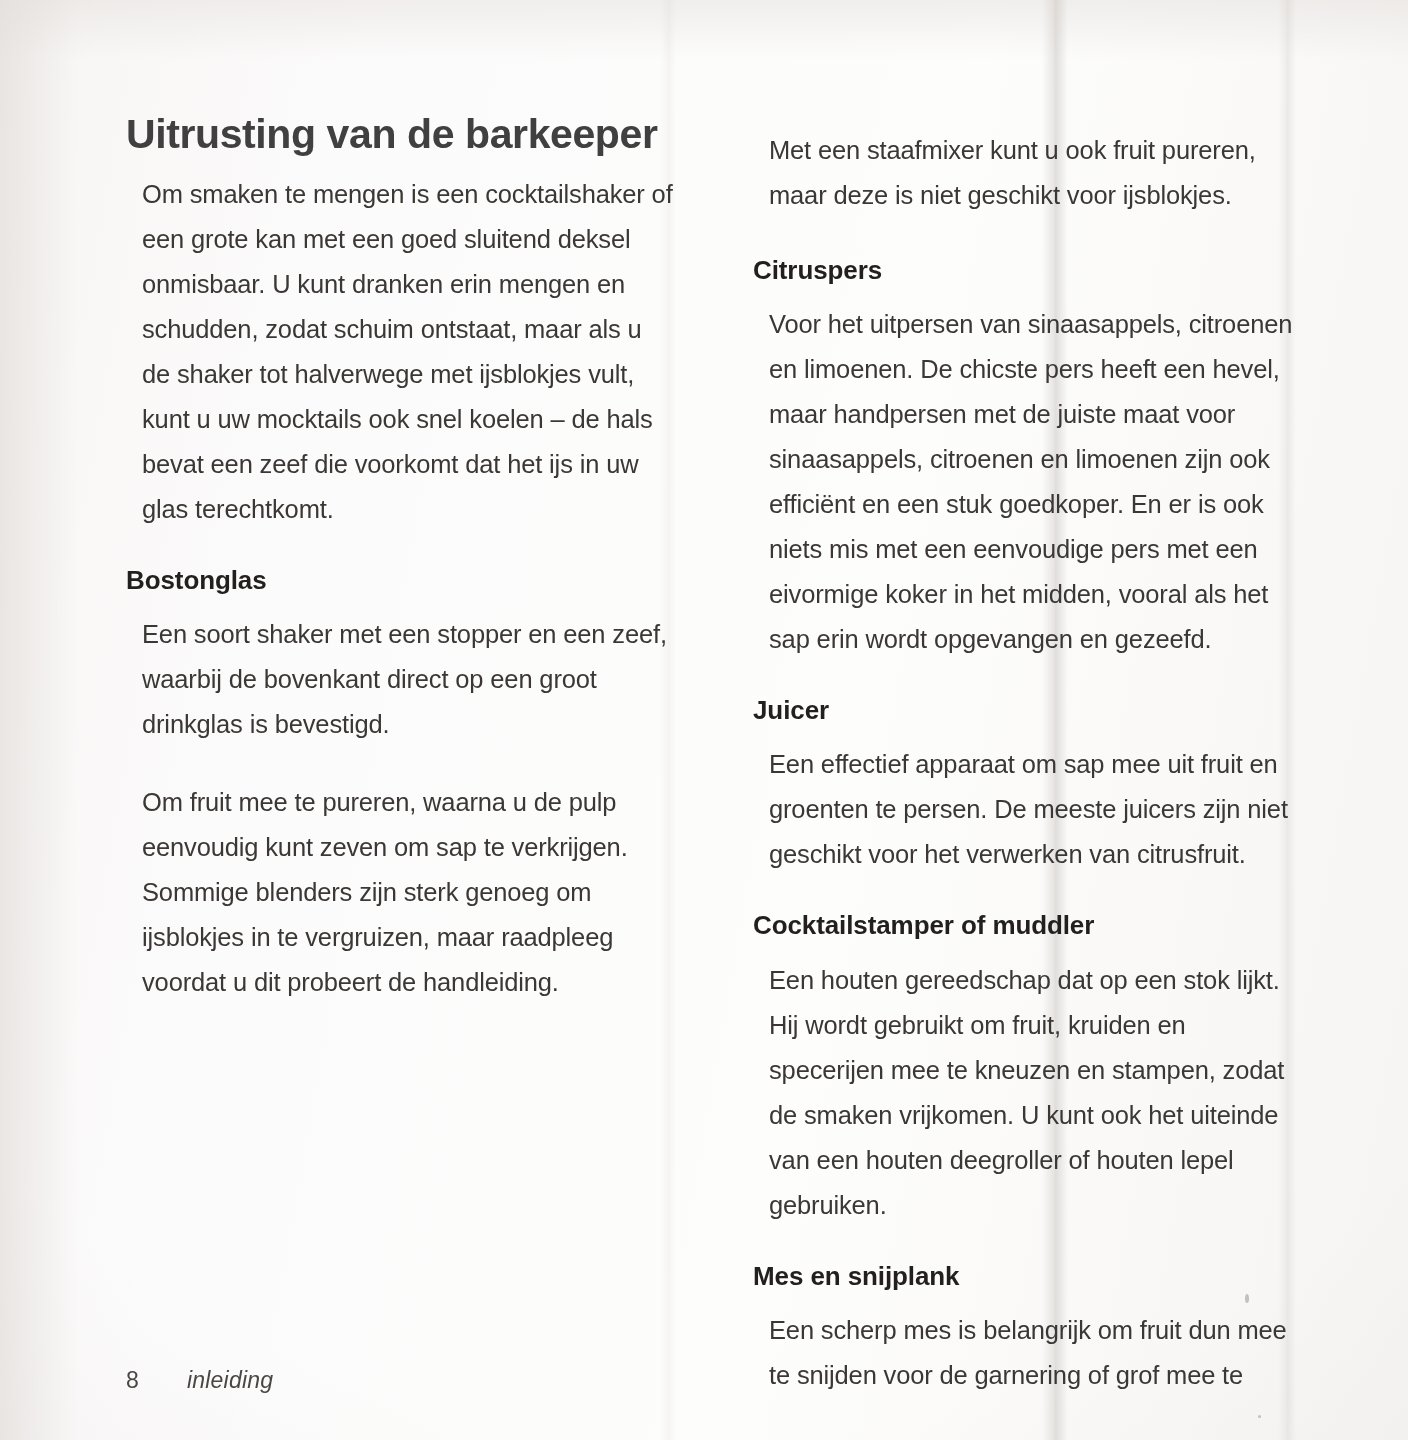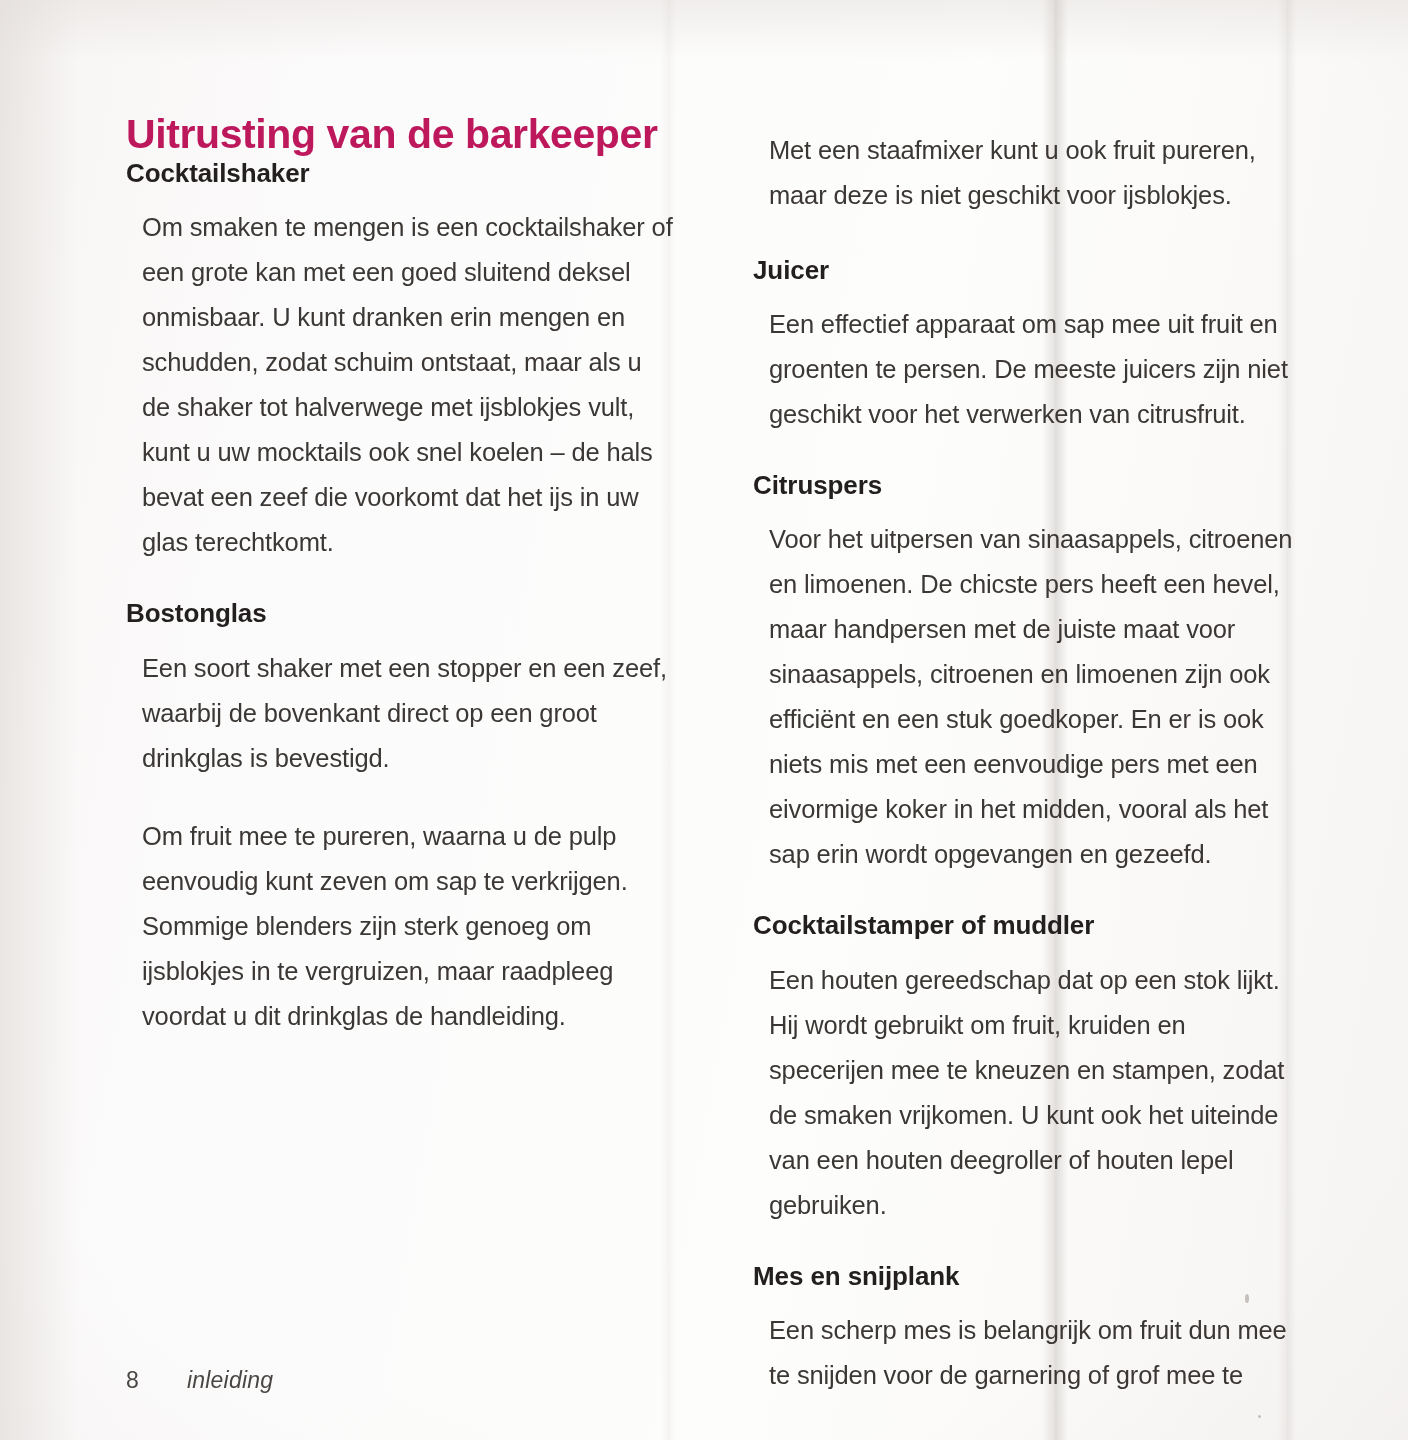--- a/index.html
+++ b/index.html
@@ -71,21 +71,21 @@
   }
   .col {
     width: 563px;
   }
   .col.right { width: 563px; }
 
   .doc-title {
     font-size: 41px;
     font-weight: 700;
     letter-spacing: -0.4px;
-    color: #be185d;
+    color: #404040;
     line-height: 1.08;
     margin: 0 0 2px 0;
     white-space: nowrap;
   }
 
   .sec-head {
     font-size: 26px;
     font-weight: 700;
     color: #231f1e;
     line-height: 1.2;
@@ -135,48 +135,47 @@
   <div class="speck" style="left:1245px; top:1294px; width:4px; height:9px;"></div>
   <div class="speck" style="left:1258px; top:1415px; width:3px; height:3px;"></div>
 
   <div class="columns">
 
     <div class="col left">
 
       <h1 class="doc-title">Uitrusting van de barkeeper</h1>
 
       <div class="section">
-        <h2 class="sec-head">Cocktailshaker</h2>
         <p class="body-text">Om smaken te mengen is een cocktailshaker of een grote kan met een goed sluitend deksel onmisbaar. U kunt dranken erin mengen en schudden, zodat schuim ontstaat, maar als u de shaker tot halverwege met ijsblokjes vult, kunt u uw mocktails ook snel koelen – de hals bevat een zeef die voorkomt dat het ijs in uw glas terechtkomt.</p>
       </div>
 
       <div class="section">
         <h2 class="sec-head">Bostonglas</h2>
         <p class="body-text">Een soort shaker met een stopper en een zeef, waarbij de bovenkant direct op een groot drinkglas is bevestigd.</p>
       </div>
 
 
       <div class="section">
-        <p class="body-text">Om fruit mee te pureren, waarna u de pulp eenvoudig kunt zeven om sap te verkrijgen. Sommige blenders zijn sterk genoeg om ijsblokjes in te vergruizen, maar raadpleeg voordat u dit drinkglas de handleiding.</p>
+        <p class="body-text">Om fruit mee te pureren, waarna u de pulp eenvoudig kunt zeven om sap te verkrijgen. Sommige blenders zijn sterk genoeg om ijsblokjes in te vergruizen, maar raadpleeg voordat u dit probeert de handleiding.</p>
       </div>
 
     </div>
 
     <div class="col right">
 
       <p class="body-text lead-para">Met een staafmixer kunt u ook fruit pureren, maar deze is niet geschikt voor ijsblokjes.</p>
 
       <div class="section">
-        <h2 class="sec-head">Juicer</h2>
-        <p class="body-text">Een effectief apparaat om sap mee uit fruit en groenten te persen. De meeste juicers zijn niet geschikt voor het verwerken van citrusfruit.</p>
+        <h2 class="sec-head">Citruspers</h2>
+        <p class="body-text">Voor het uitpersen van sinaasappels, citroenen en limoenen. De chicste pers heeft een hevel, maar handpersen met de juiste maat voor sinaasappels, citroenen en limoenen zijn ook efficiënt en een stuk goedkoper. En er is ook niets mis met een eenvoudige pers met een eivormige koker in het midden, vooral als het sap erin wordt opgevangen en gezeefd.</p>
       </div>
 
       <div class="section">
-        <h2 class="sec-head">Citruspers</h2>
-        <p class="body-text">Voor het uitpersen van sinaasappels, citroenen en limoenen. De chicste pers heeft een hevel, maar handpersen met de juiste maat voor sinaasappels, citroenen en limoenen zijn ook efficiënt en een stuk goedkoper. En er is ook niets mis met een eenvoudige pers met een eivormige koker in het midden, vooral als het sap erin wordt opgevangen en gezeefd.</p>
+        <h2 class="sec-head">Juicer</h2>
+        <p class="body-text">Een effectief apparaat om sap mee uit fruit en groenten te persen. De meeste juicers zijn niet geschikt voor het verwerken van citrusfruit.</p>
       </div>
 
       <div class="section">
         <h2 class="sec-head">Cocktailstamper of muddler</h2>
         <p class="body-text">Een houten gereedschap dat op een stok lijkt. Hij wordt gebruikt om fruit, kruiden en specerijen mee te kneuzen en stampen, zodat de smaken vrijkomen. U kunt ook het uiteinde van een houten deegroller of houten lepel gebruiken.</p>
       </div>
 
       <div class="section">
         <h2 class="sec-head">Mes en snijplank</h2>
         <p class="body-text">Een scherp mes is belangrijk om fruit dun mee te snijden voor de garnering of grof mee te</p>

